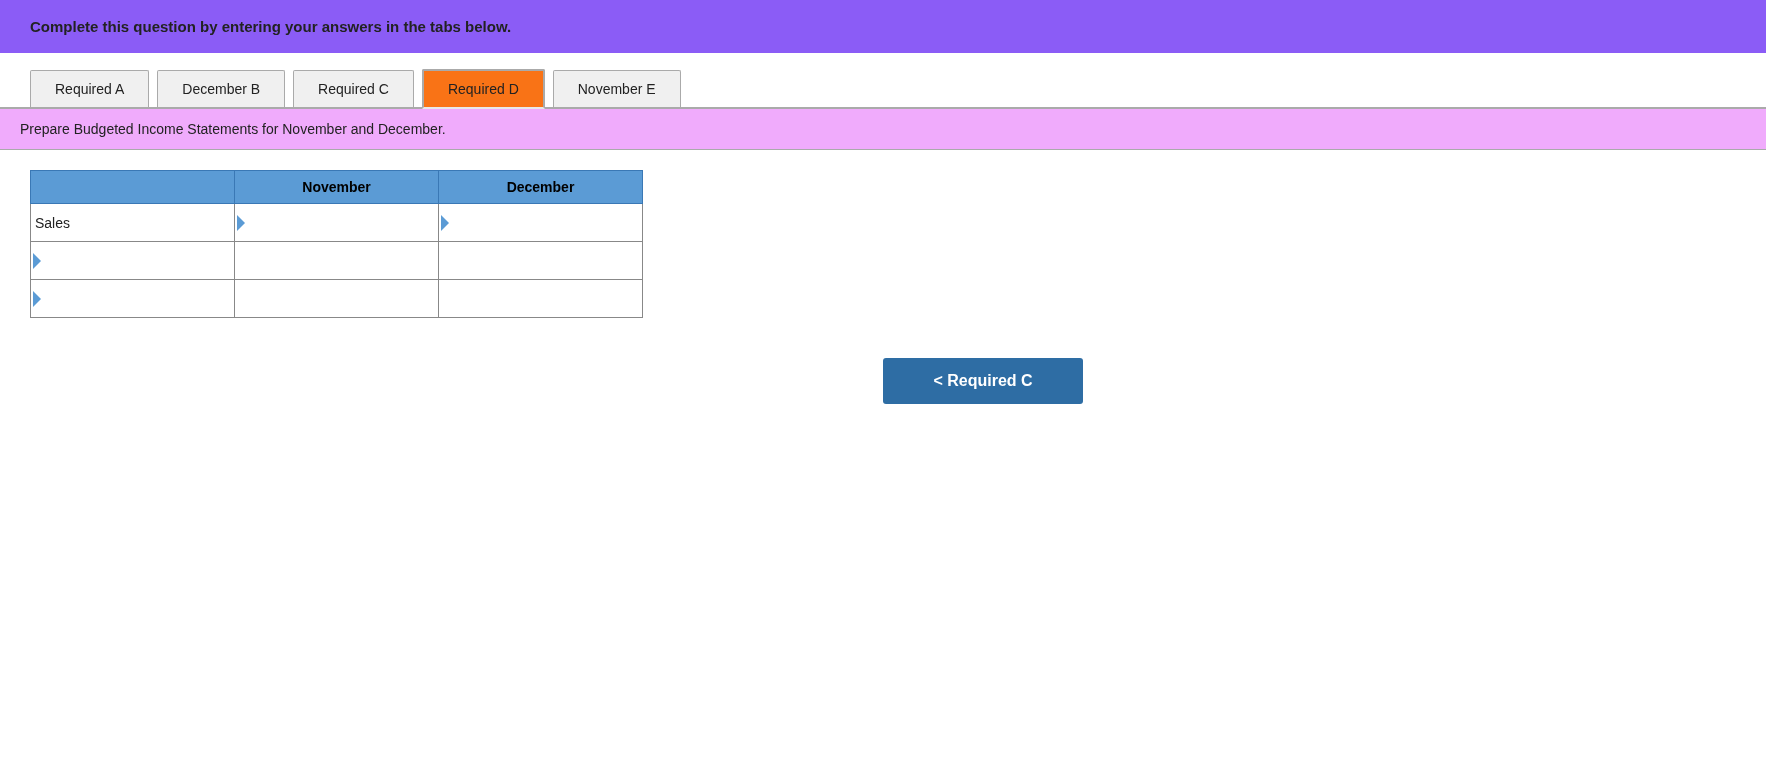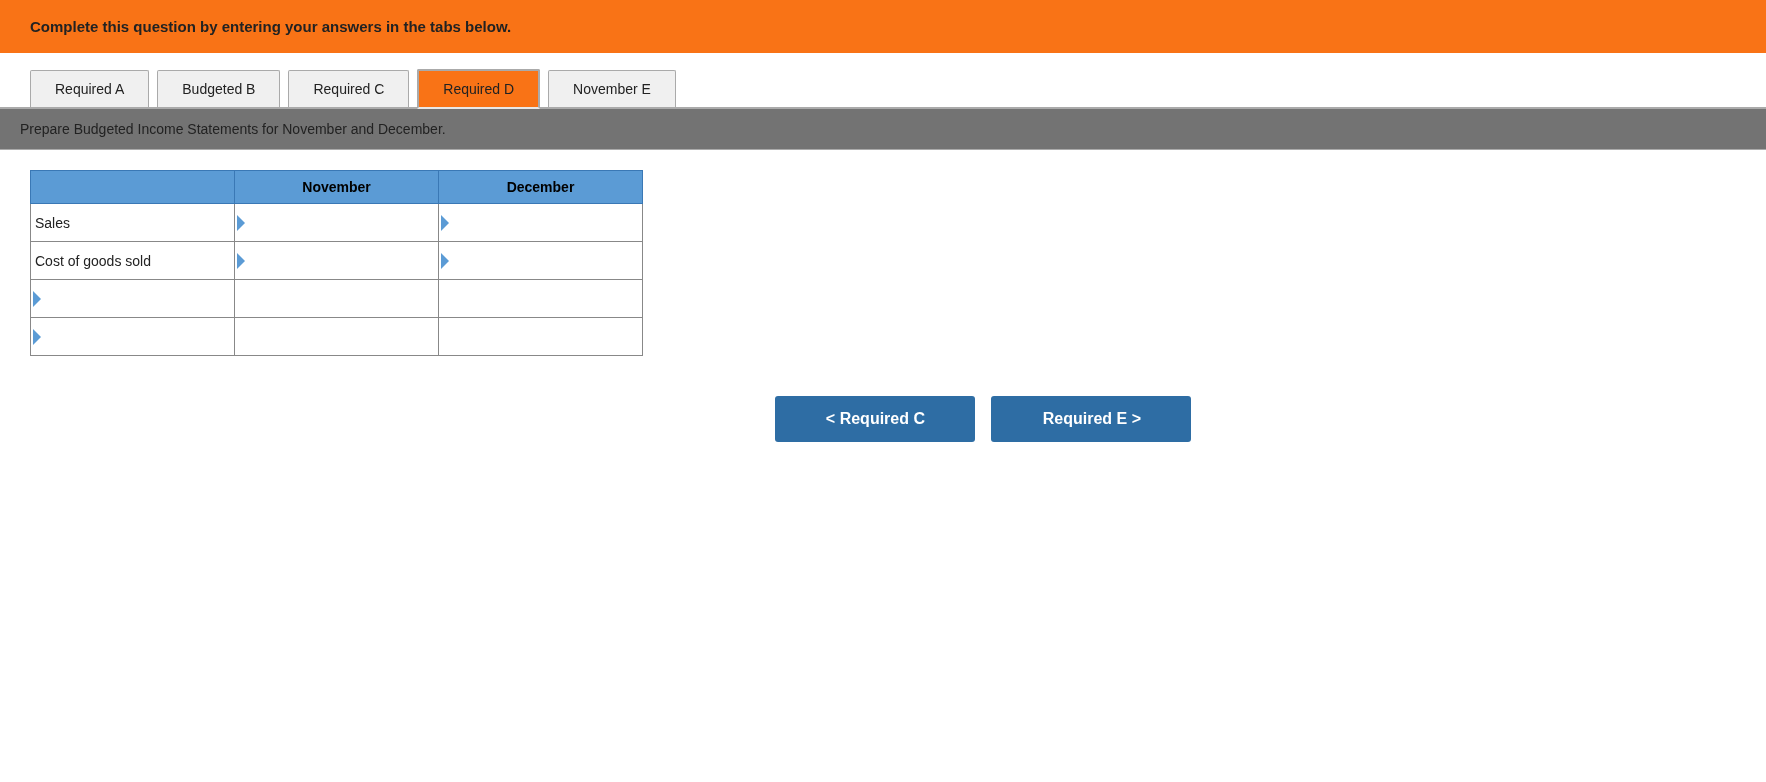--- a/index.html
+++ b/index.html
@@ -16,21 +16,21 @@
     }
 
     .page-wrapper {
       width: 1766px;
       min-height: 782px;
       background: #fff;
     }
 
     
     .instruction-banner {
-      background: #f97316;
+      background: #8b5cf6;
       padding: 18px 30px;
       font-weight: bold;
       font-size: 15px;
     }
 
     
     .tabs-container {
       display: flex;
       flex-direction: row;
       align-items: flex-end;
@@ -54,21 +54,21 @@
       background: #f97316;
       border: 2px solid #aaa;
       border-bottom: 2px solid #e8e8e8;
       font-weight: normal;
       margin-bottom: -2px;
       z-index: 1;
     }
 
     
     .sub-instruction {
-      background: #737373;
+      background: #f0abfc;
       padding: 12px 20px;
       font-size: 14px;
       margin: 0;
       border-bottom: 1px solid #aaa;
     }
 
     
     .table-area {
       padding: 20px 30px;
     }
@@ -155,38 +155,38 @@
       border: none;
       padding: 14px 50px;
       font-size: 16px;
       font-weight: bold;
       cursor: pointer;
       border-radius: 3px;
       display: flex;
       align-items: center;
       gap: 8px;
       min-width: 200px;
-      justify-content: flex-end;
+      justify-content: center;
     }
   </style>
 </head>
 <body>
 
 <div class="page-wrapper">
 
   <div class="instruction-banner">
     <span>Complete this question by entering your answers in the tabs below.</span>
   </div>
 
   <div class="tabs-container">
     <div class="tab">
       <span>Required A</span>
     </div>
     <div class="tab">
-      <span>Budgeted B</span>
+      <span>December B</span>
     </div>
     <div class="tab">
       <span>Required C</span>
     </div>
     <div class="tab active">
       <span>Required D</span>
     </div>
     <div class="tab">
       <span>November E</span>
     </div>
@@ -218,37 +218,20 @@
             </div>
           </td>
           <td class="input-cell">
             <div class="input-cell-inner">
               <div class="triangle-indicator"></div>
               <input class="cell-input" type="text" value="" style="">
             </div>
           </td>
         </tr>
 
-        <tr>
-          <td class="label-cell">
-            <span>Cost of goods sold</span>
-          </td>
-          <td class="input-cell">
-            <div class="input-cell-inner">
-              <div class="triangle-indicator"></div>
-              <input class="cell-input" type="text" value="" style="">
-            </div>
-          </td>
-          <td class="input-cell">
-            <div class="input-cell-inner">
-              <div class="triangle-indicator"></div>
-              <input class="cell-input" type="text" value="" style="">
-            </div>
-          </td>
-        </tr>
 
         <tr>
           <td class="input-cell">
             <div class="input-cell-inner">
               <div class="triangle-indicator"></div>
               <input class="cell-input" type="text" value="" style="">
             </div>
           </td>
           <td class="input-cell">
             <div class="input-cell-inner">
@@ -283,18 +266,15 @@
           </td>
         </tr>
       </tbody>
     </table>
   </div>
 
   <div class="nav-buttons">
     <button class="nav-btn">
       <span>&lt; Required C</span>
     </button>
-    <button class="nav-btn">
-      <span>Required E &gt;</span>
-    </button>
   </div>
 
 </div>
 
 </body></html>

